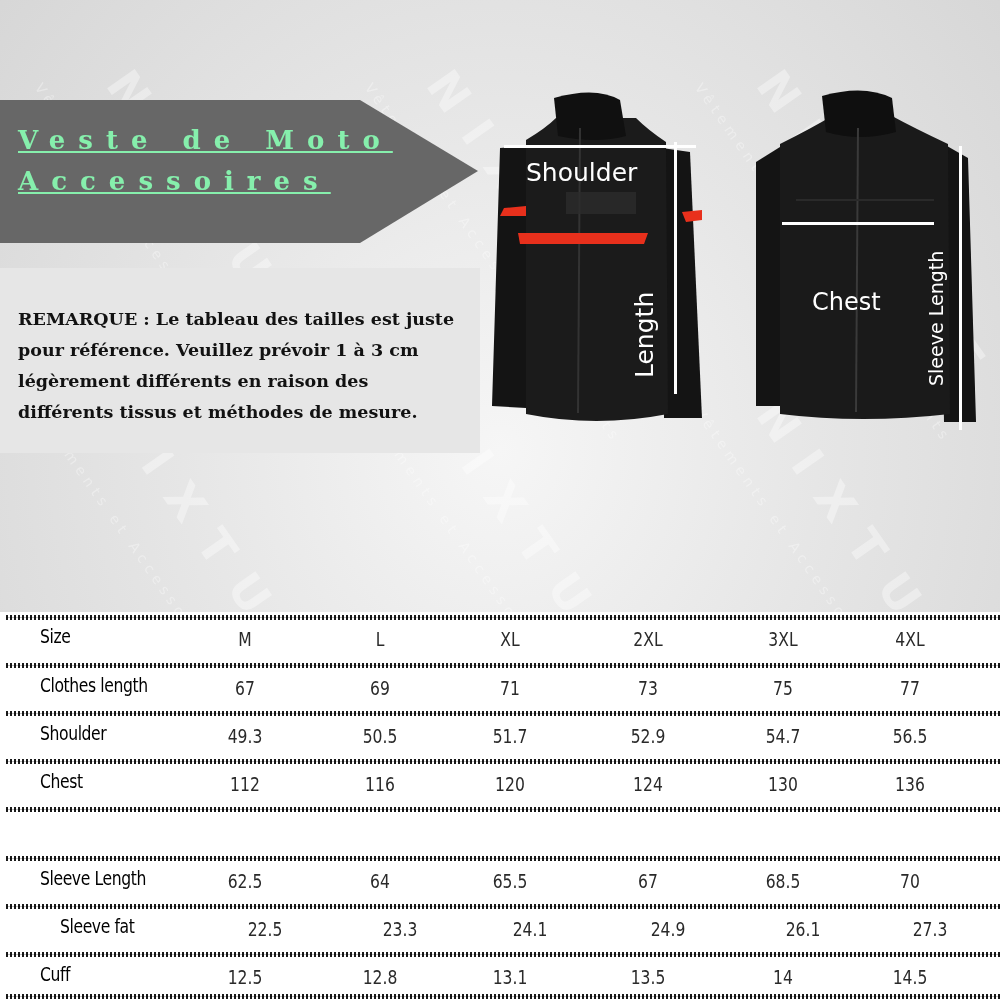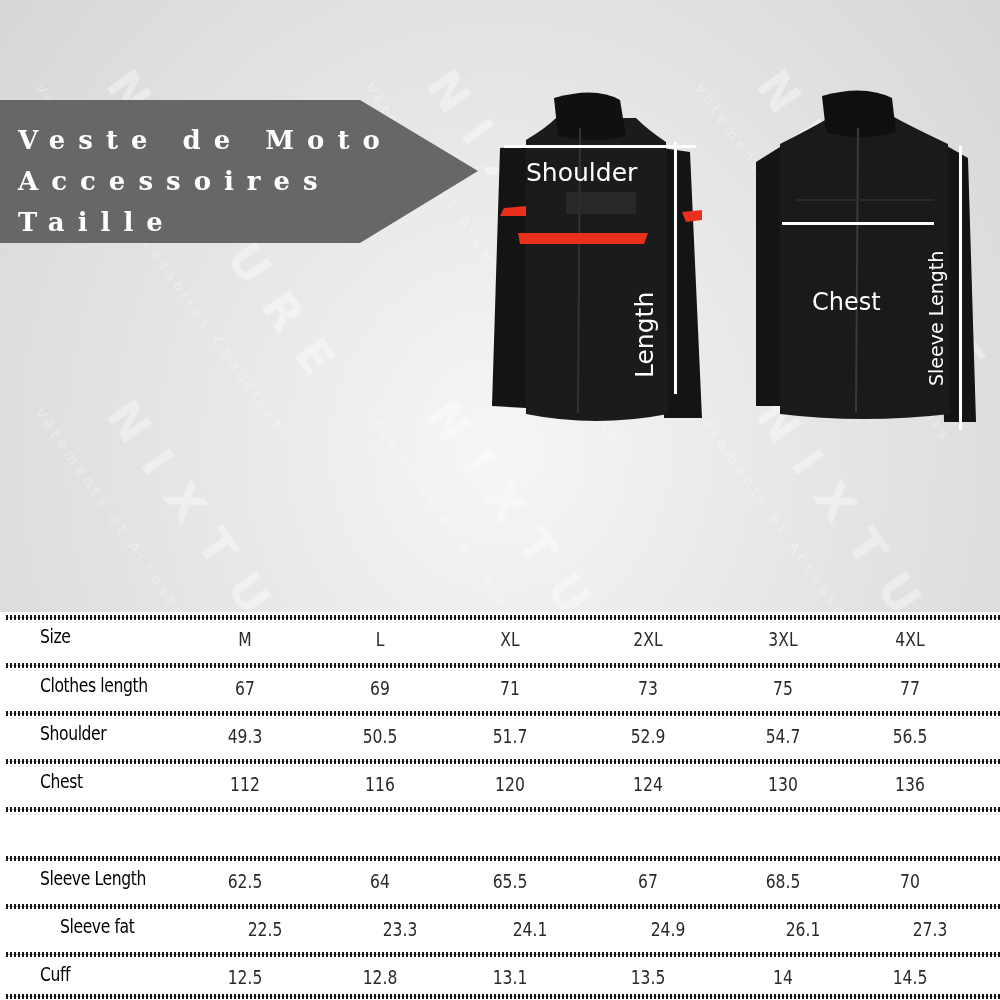--- a/index.html
+++ b/index.html
@@ -18,21 +18,21 @@
         font-size: 14px; letter-spacing: 5px; transform: rotate(55deg); transform-origin: left top; white-space: nowrap; pointer-events: none; }
 
   
   .title-banner {
     position: absolute; left: 0; top: 100px; width: 478px; height: 143px;
     background: #676767;
     clip-path: polygon(0 0, 360px 0, 478px 71px, 360px 143px, 0 143px);
     padding: 20px 0 0 18px;
   }
   .title-line { font-family: "DejaVu Serif", serif; font-weight: bold; font-size: 26px;
-                letter-spacing: 13px; color: #ffffff; line-height: 41px; white-space: nowrap; }
+                letter-spacing: 13px; color: #86efac; line-height: 41px; white-space: nowrap; text-decoration: underline; }
 
   
   .note-box { position: absolute; left: 0; top: 268px; width: 480px; height: 185px;
               background: #e6e6e6; padding: 36px 20px 0 18px; }
   .note-text { font-family: "DejaVu Serif", serif; font-weight: bold; font-size: 17.5px; line-height: 31px; color: #121212; }
   .note-text .kw { font-weight: bold; }
 
   
   .jacket { position: absolute; }
   .measure-line { position: absolute; background: #ffffff; }
@@ -63,23 +63,25 @@
   <div class="wm-sub" style="left:45px; top:80px;">Vêtements et Accessoires Chauffants</div>
   <div class="wm-sub" style="left:375px; top:80px;">Vêtements et Accessoires Chauffants</div>
   <div class="wm-sub" style="left:705px; top:80px;">Vêtements et Accessoires Chauffants</div>
   <div class="wm-sub" style="left:45px; top:405px;">Vêtements et Accessoires Chauffants</div>
   <div class="wm-sub" style="left:375px; top:405px;">Vêtements et Accessoires Chauffants</div>
   <div class="wm-sub" style="left:705px; top:405px;">Vêtements et Accessoires Chauffants</div>
 
   <div class="title-banner">
     <div class="title-line">Veste de Moto</div>
     <div class="title-line">Accessoires</div>
-    <div class="title-line">Taille</div>
-  </div>
-
+  </div>
+
+  <div class="note-box">
+    <p class="note-text"><span class="kw">REMARQUE</span><span> : Le tableau des tailles est juste pour référence. Veuillez prévoir 1 à 3 cm légèrement différents en raison des différents tissus et méthodes de mesure.</span></p>
+  </div>
 
   <div class="jacket" style="left:486px; top:88px; width:220px; height:340px;">
     <svg width="220" height="340" viewBox="0 0 220 340">
 
       <path d="M14 60 L40 58 L40 320 L6 318 Z" fill="#141414"></path>
       <path d="M176 60 L204 64 L216 330 L178 330 Z" fill="#141414"></path>
 
       <path d="M40 52 Q60 40 70 30 L150 30 Q162 42 180 54 L182 326 Q110 340 40 326 Z" fill="#1b1b1b"></path>
 
       <path d="M68 10 Q110 -2 134 12 L140 48 Q110 56 72 48 Z" fill="#101010"></path>

